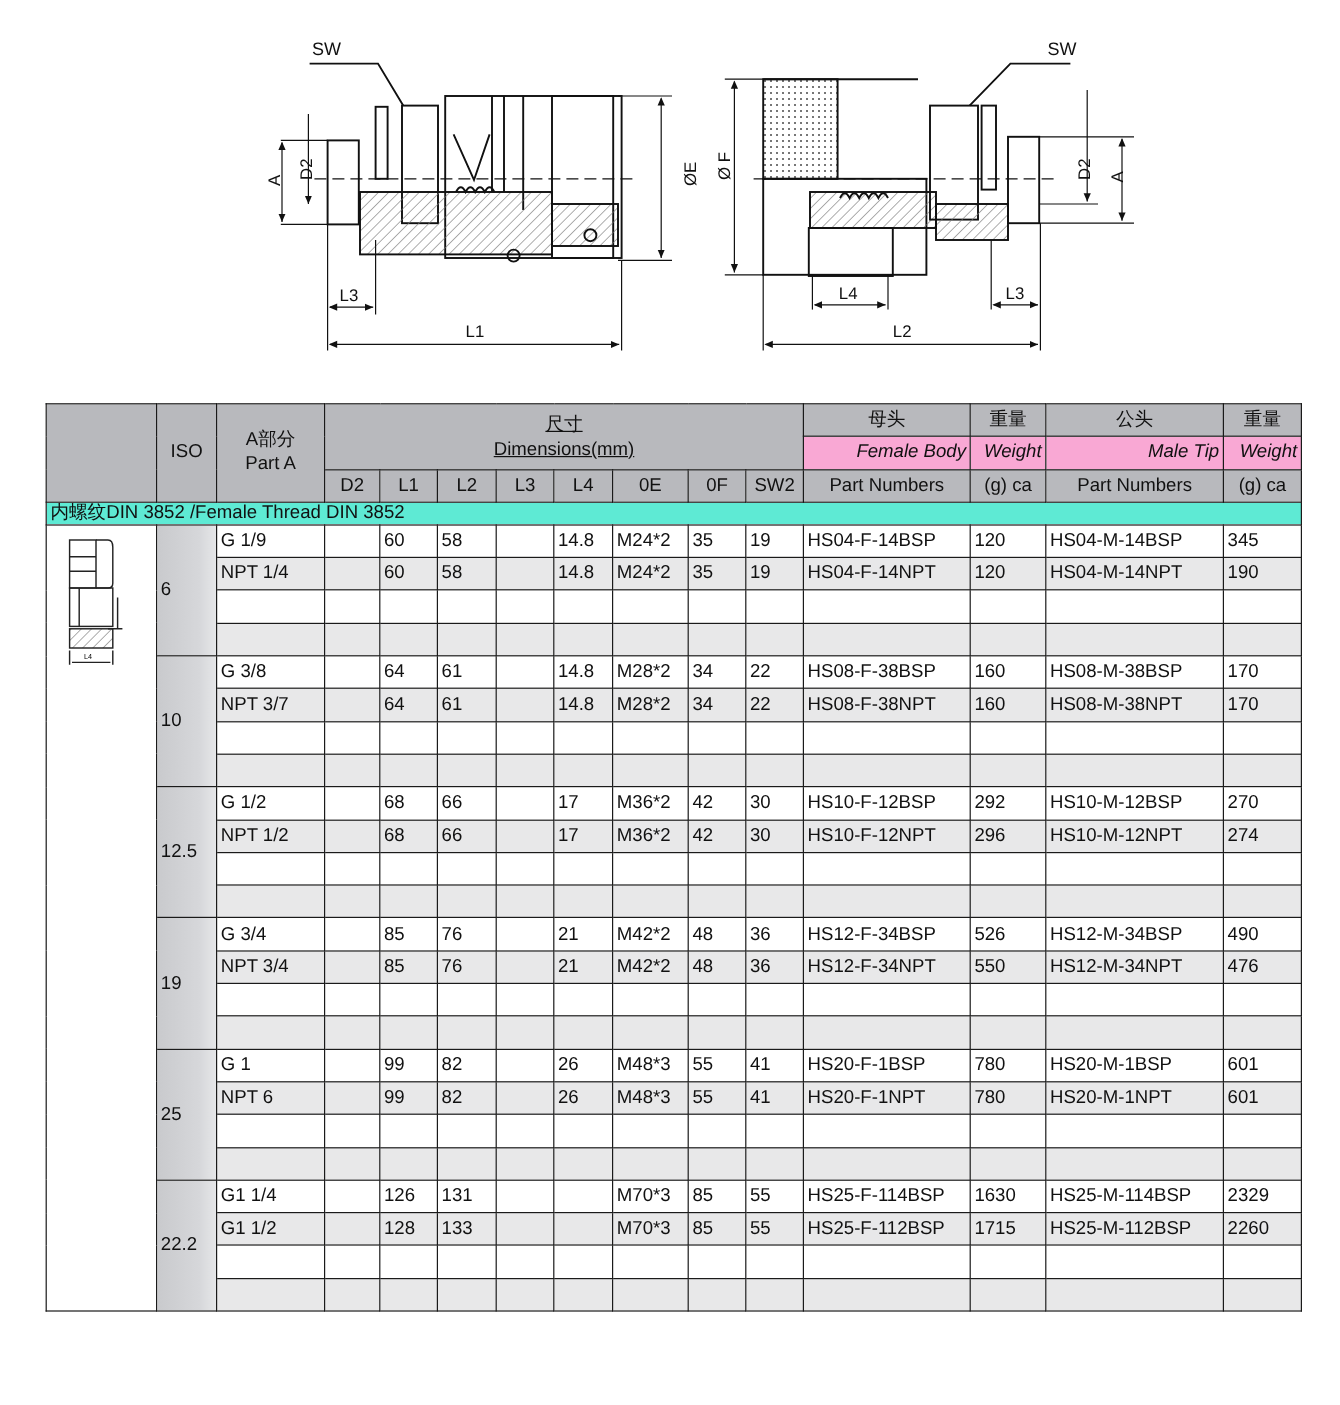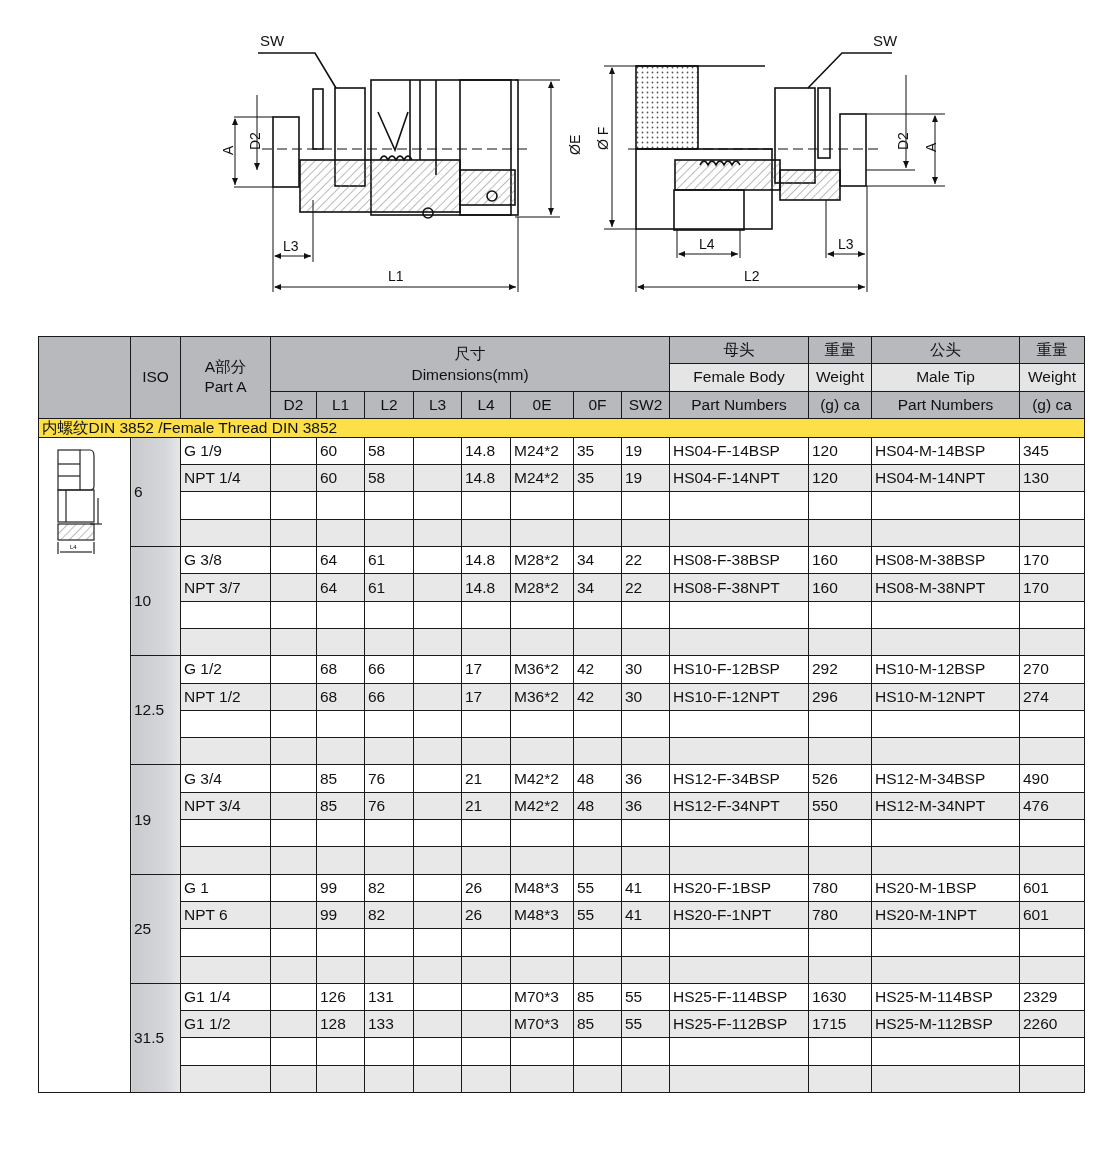--- a/index.html
+++ b/index.html
@@ -1,22 +1,22 @@
 <!DOCTYPE html>
 <html><head>
 <meta charset="utf-8">
 <style>
   html,body{margin:0;padding:0;background:#fff;}
   body{width:1117px;height:1171px;position:relative;overflow:hidden;font-family:"Liberation Sans",sans-serif;color:#111;}
   .drawing{position:absolute;top:20px;left:0;width:1117px;height:290px;}
   table.spec{position:absolute;left:38px;top:336px;border-collapse:collapse;table-layout:fixed;width:1046px;}
   table.spec td{border:1.6px solid #1a1a1a;padding:0 3px;font-size:15.5px;height:26.3px;line-height:26px;white-space:nowrap;overflow:hidden;}
   .hd{background:#b8b9bd;text-align:center;}
-  .hd2{background:#e5e5e5;text-align:center;}
-  .sect{background:#fde047;font-size:15px;margin-left:30px;}
+  .hd2{background:#f9a8d4;text-align:right;font-style:italic;}
+  .sect{background:#5eead4;font-size:15px;margin-left:30px;}
   .iso{background:linear-gradient(90deg,#c9cacd 0%,#d6d7da 70%,#e6e7e9 100%);vertical-align:middle;font-size:16px;}
   .w{background:#fff;}
   .g{background:#e8e8e9;}
   .iconcell{background:#fff;vertical-align:top;padding:0;}
   .hrow td{height:31px;}
 </style>
 </head>
 <body>
 
 <svg class="drawing" viewBox="0 20 1117 290" width="1117" height="290" xmlns="http://www.w3.org/2000/svg" style="top:20px;">
@@ -137,21 +137,21 @@
       <col style="width:65px">
   </colgroup>
   <tbody id="tbody">
     <tr class="hrow">
       <td class="hd" rowspan="3"></td>
       <td class="hd" rowspan="3">ISO</td>
       <td class="hd" rowspan="3" style="line-height:20px;">
         <div>A部分</div>
         <div>Part A</div>
       </td>
-      <td class="hd" colspan="8" rowspan="2" style="line-height:21px;">
+      <td class="hd" colspan="8" rowspan="2" style="line-height:21px;text-decoration:underline;">
         <div>尺寸</div>
         <div>Dimensions(mm)</div>
       </td>
       <td class="hd">母头</td>
       <td class="hd">重量</td>
       <td class="hd">公头</td>
       <td class="hd">重量</td>
     </tr>
     <tr class="hrow">
       <td class="hd2">Female Body</td>
@@ -217,21 +217,21 @@
         <td class="g">60</td>
         <td class="g">58</td>
         <td class="g"></td>
         <td class="g">14.8</td>
         <td class="g">M24*2</td>
         <td class="g">35</td>
         <td class="g">19</td>
         <td class="g">HS04-F-14NPT</td>
         <td class="g">120</td>
         <td class="g">HS04-M-14NPT</td>
-        <td class="g">130</td>
+        <td class="g">190</td>
       </tr>
       <tr>
         <td class="w"></td>
         <td class="w"></td>
         <td class="w"></td>
         <td class="w"></td>
         <td class="w"></td>
         <td class="w"></td>
         <td class="w"></td>
         <td class="w"></td>
@@ -494,21 +494,21 @@
         <td class="g"></td>
         <td class="g"></td>
         <td class="g"></td>
         <td class="g"></td>
         <td class="g"></td>
         <td class="g"></td>
         <td class="g"></td>
         <td class="g"></td>
       </tr>
       <tr>
-        <td class="iso" rowspan="4">31.5</td>
+        <td class="iso" rowspan="4">22.2</td>
         <td class="w">G1 1/4</td>
         <td class="w"></td>
         <td class="w">126</td>
         <td class="w">131</td>
         <td class="w"></td>
         <td class="w"></td>
         <td class="w">M70*3</td>
         <td class="w">85</td>
         <td class="w">55</td>
         <td class="w">HS25-F-114BSP</td>

